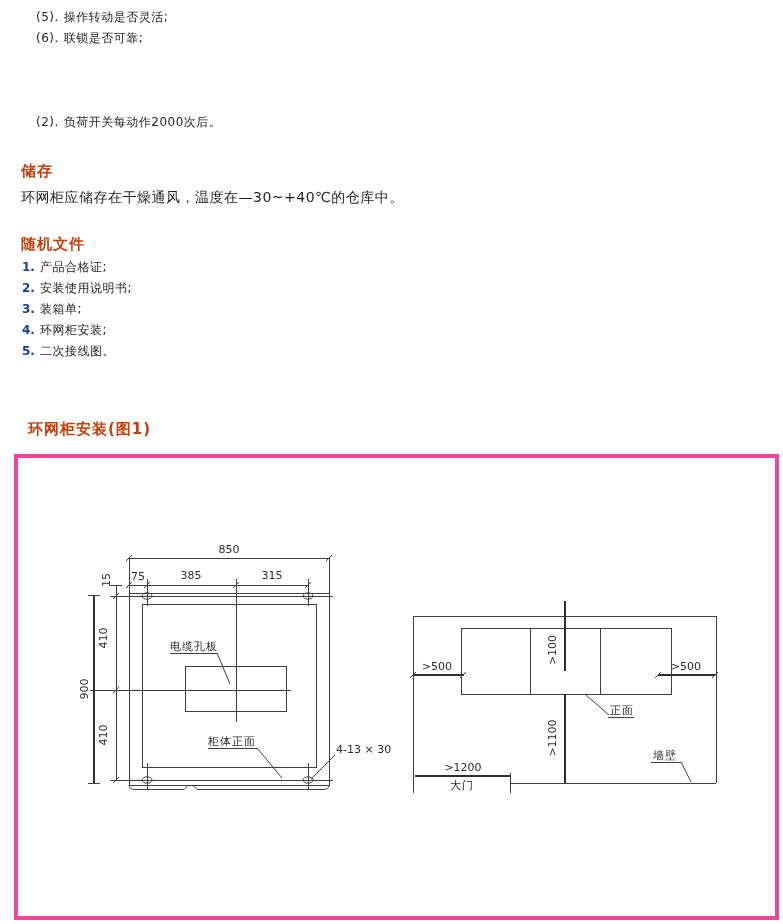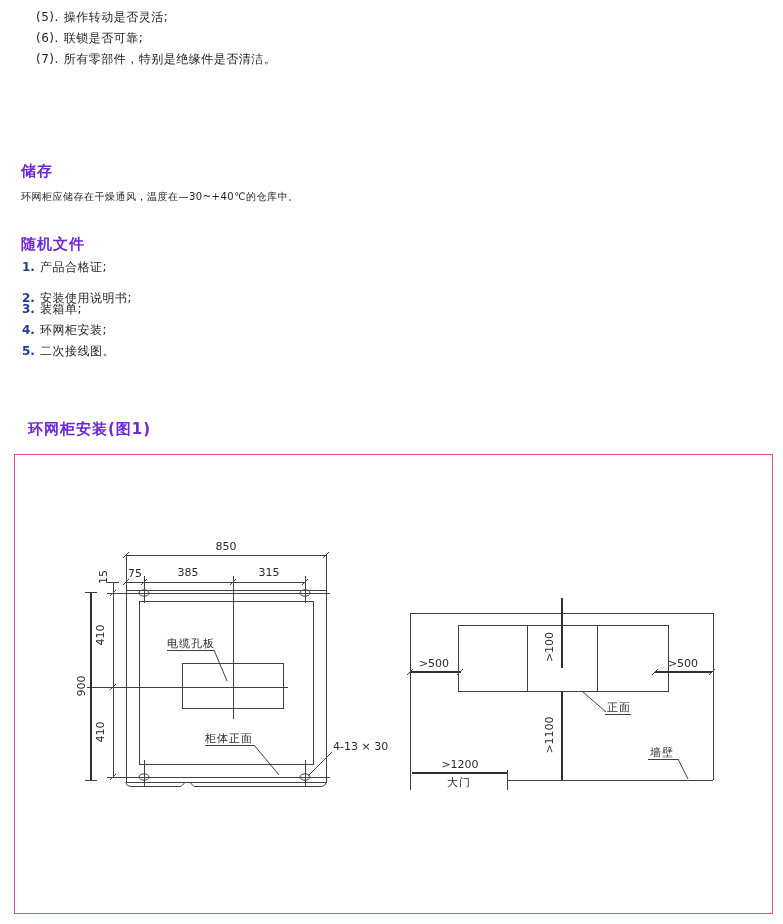--- a/index.html
+++ b/index.html
@@ -1,56 +1,56 @@
 <!DOCTYPE html>
 <html><head>
 <meta charset="utf-8">
 <style>
   html,body{margin:0;padding:0;background:#fff;}
   .page{position:relative;width:783px;height:924px;background:#ffffff;
         font-family:"DejaVu Sans",sans-serif;color:#1f1f1f;overflow:hidden;}
   .tl{position:absolute;font-size:12px;line-height:16px;letter-spacing:.5px;white-space:nowrap;}
   .mk{margin-right:5px;}
   .mk.blue{color:#1d3d96;font-weight:bold;letter-spacing:0;}
-  .hd{position:absolute;font-size:15px;font-weight:bold;color:#6d28d9;letter-spacing:1px;white-space:nowrap;}
-  .body-text{position:absolute;font-size:10px;line-height:16px;letter-spacing:.5px;white-space:nowrap;}
+  .hd{position:absolute;font-size:15px;font-weight:bold;color:#c2410c;letter-spacing:1px;white-space:nowrap;}
+  .body-text{position:absolute;font-size:14px;line-height:16px;letter-spacing:.5px;white-space:nowrap;}
   .figure{position:absolute;left:14px;top:454px;width:757px;height:458px;
-          border:1px solid #ec4899;background:#fff;}
+          border:4px solid #ec4899;background:#fff;}
   svg text{font-family:"DejaVu Sans",sans-serif;fill:#2b2b2b;}
   .ln{stroke:#3f3f3f;stroke-width:1;fill:none;shape-rendering:crispEdges;}
   .thk{stroke:#2f2f2f;stroke-width:2.5;fill:none;shape-rendering:crispEdges;}
   .thk2{stroke:#2f2f2f;stroke-width:2;fill:none;shape-rendering:crispEdges;}
   .diag{stroke:#3f3f3f;stroke-width:1;fill:none;}
   .tick{stroke:#3f3f3f;stroke-width:1;fill:none;}
   .dimtxt{font-size:11px;}
   .lbltxt{font-size:11px;letter-spacing:1px;}
 </style>
 </head>
 <body>
 
 <div class="page">
 
   <div class="tl" style="top:9px;left:36px">
     <span class="mk">(5).</span><span>操作转动是否灵活;</span>
   </div>
   <div class="tl" style="top:30px;left:36px">
     <span class="mk">(6).</span><span>联锁是否可靠;</span>
   </div>
-  <div class="tl" style="top:51px;left:36px">
-    <span class="mk">(7).</span><span>所有零部件，特别是绝缘件是否清洁。</span>
+  <div class="tl" style="top:114px;left:36px">
+    <span class="mk">(2).</span><span>负荷开关每动作2000次后。</span>
   </div>
 
   <div class="hd" style="top:162px;left:21px">储存</div>
   <div class="body-text" style="top:189px;left:21px">环网柜应储存在干燥通风，温度在—30~+40℃的仓库中。</div>
 
   <div class="hd" style="top:235px;left:21px">随机文件</div>
   <div class="tl" style="top:259px;left:22px">
     <span class="mk blue">1.</span><span>产品合格证;</span>
   </div>
-  <div class="tl" style="top:290px;left:22px">
+  <div class="tl" style="top:280px;left:22px">
     <span class="mk blue">2.</span><span>安装使用说明书;</span>
   </div>
   <div class="tl" style="top:301px;left:22px">
     <span class="mk blue">3.</span><span>装箱单;</span>
   </div>
   <div class="tl" style="top:322px;left:22px">
     <span class="mk blue">4.</span><span>环网柜安装;</span>
   </div>
   <div class="tl" style="top:343px;left:22px">
     <span class="mk blue">5.</span><span>二次接线图。</span>

